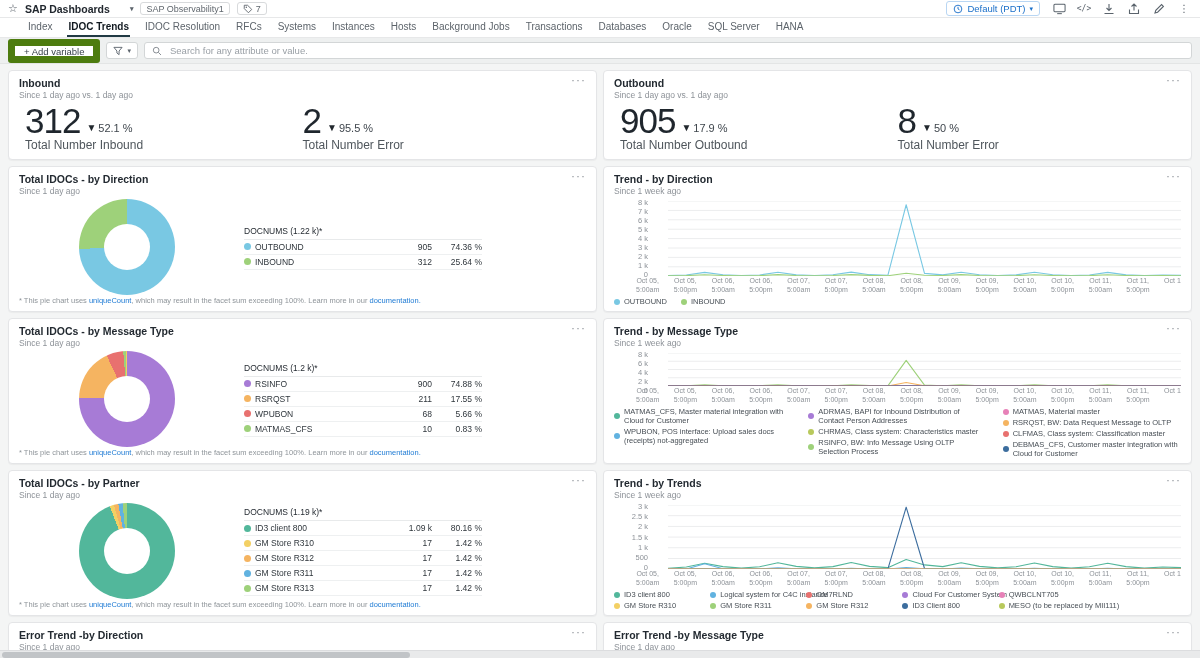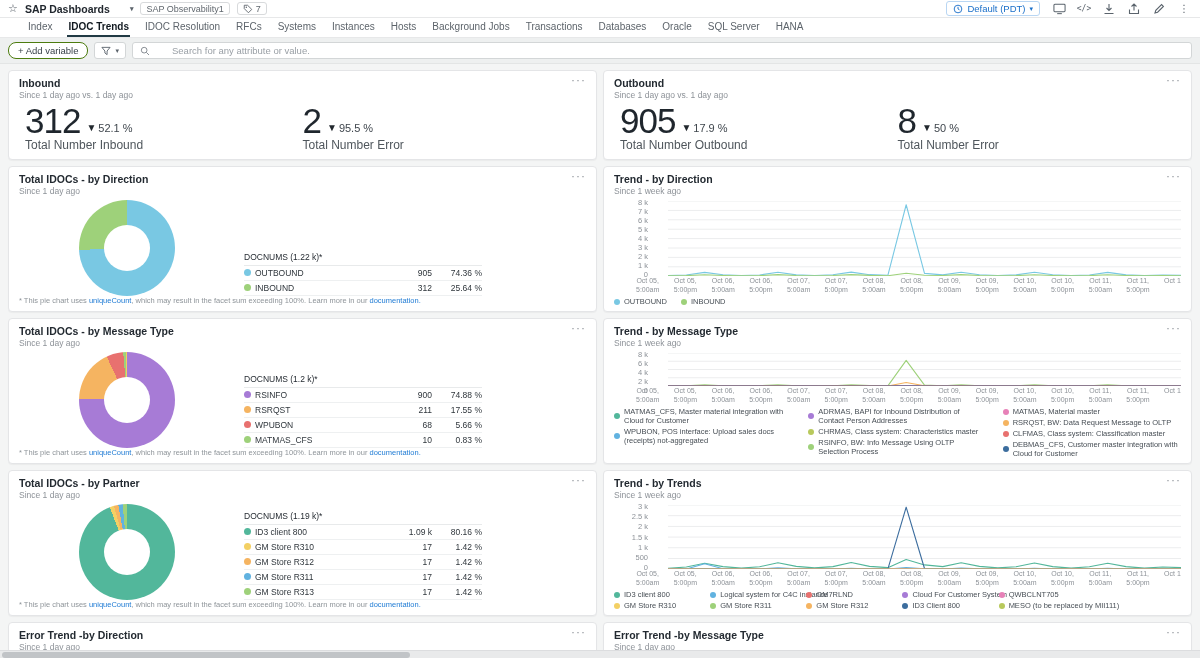--- a/index.html
+++ b/index.html
@@ -31,26 +31,26 @@
   
   .tabs{height:20px;background:#fff;border-bottom:1px solid #e7e8e9;display:flex;align-items:stretch;gap:14px;
     padding:0 27px;font-size:10px;}
   .tab{display:flex;align-items:center;background:none;border:none;border-bottom:2px solid transparent;
     padding:0 1px;color:#5d646b;cursor:pointer;font-size:10px;white-space:nowrap;}
   .tab.active{color:#10181f;font-weight:bold;border-bottom-color:#213a44;}
 
   
   .toolbar{background:#eef0f0;border-bottom:1px solid #e3e5e5;display:flex;align-items:center;gap:6px;
     padding:0 8px;height:26px;}
-  .btn-add{background:#fff;border:1px solid #4d7c0f;border-radius:8px;height:17px;padding:0 9px;font-size:9.5px;
+  .btn-add{background:#fff;border:7px solid #4d7c0f;border-radius:3px;height:24px;padding:0 9px;font-size:9.5px;
     color:#39424a;cursor:pointer;}
   .filter-box{background:#fff;border:1px solid #d3d6d7;border-radius:3px;height:17px;display:flex;align-items:center;
     gap:4px;padding:0 6px;color:#5a636c;cursor:pointer;}
   .search-box{flex:1;background:#fff;border:1px solid #d3d6d7;border-radius:3px;height:17px;display:flex;
-    align-items:center;gap:22px;padding:0 7px;color:#8a9096;}
+    align-items:center;gap:8px;padding:0 7px;color:#8a9096;}
   .search-box input{border:none;outline:none;flex:1;font-size:9.5px;color:#333;background:transparent;padding:0;}
   .search-box input::placeholder{color:#9aa0a6;}
 
   
   .main{padding:6px 8px;display:grid;grid-template-columns:1fr 1fr;grid-template-rows:90px 146px 146px 146px 70px;
     gap:6px;}
   .card{background:#fff;border:1px solid #e4e5e7;border-radius:4px;box-shadow:0 1px 1px rgba(0,0,0,.04);
     display:flex;flex-direction:column;overflow:hidden;position:relative;}
   .card-head{display:flex;justify-content:space-between;align-items:flex-start;padding:6px 10px 2px;}
   .card-title{font-size:10.5px;font-weight:bold;color:#232a31;margin:0;line-height:1.15;}
@@ -59,21 +59,21 @@
 
   
   .billboard{display:grid;grid-template-columns:1fr 1fr;padding:2px 16px 0;flex:1;align-items:start;}
   .val-row{display:flex;align-items:flex-end;gap:6px;}
   .big{font-size:35px;line-height:33px;color:#1f262d;letter-spacing:-1px;}
   .delta{display:flex;align-items:center;gap:2px;font-size:11px;color:#3f464d;padding-bottom:3px;}
   .tri{font-size:10px;color:#22282e;line-height:1;}
   .stat-label{font-size:12px;color:#4f565c;margin-top:1px;}
 
   
-  .pie-body{flex:1;display:flex;align-items:flex-end;min-height:0;}
+  .pie-body{flex:1;display:flex;align-items:center;min-height:0;}
   .donut-wrap{width:235px;display:flex;justify-content:center;flex:none;}
   .donut{width:96px;height:96px;border-radius:50%;position:relative;cursor:pointer;}
   .donut .hole{position:absolute;inset:25px;background:#fff;border-radius:50%;}
   .pie-table{width:238px;font-size:8.5px;flex:none;}
   .pie-table-head{color:#262c33;padding:2px 0 3px;border-bottom:1px solid #e8eaeb;}
   .pie-row{display:flex;align-items:center;gap:4px;padding:2px 0;border-bottom:1px solid #eef0f1;cursor:pointer;}
   .pie-row .dot{width:7px;height:7px;border-radius:50%;flex:none;}
   .pie-row .pl{flex:1;color:#2f363c;white-space:nowrap;overflow:hidden;}
   .pie-row .pv{width:42px;text-align:right;color:#2f363c;}
   .pie-row .pp{width:46px;text-align:right;color:#2f363c;}

